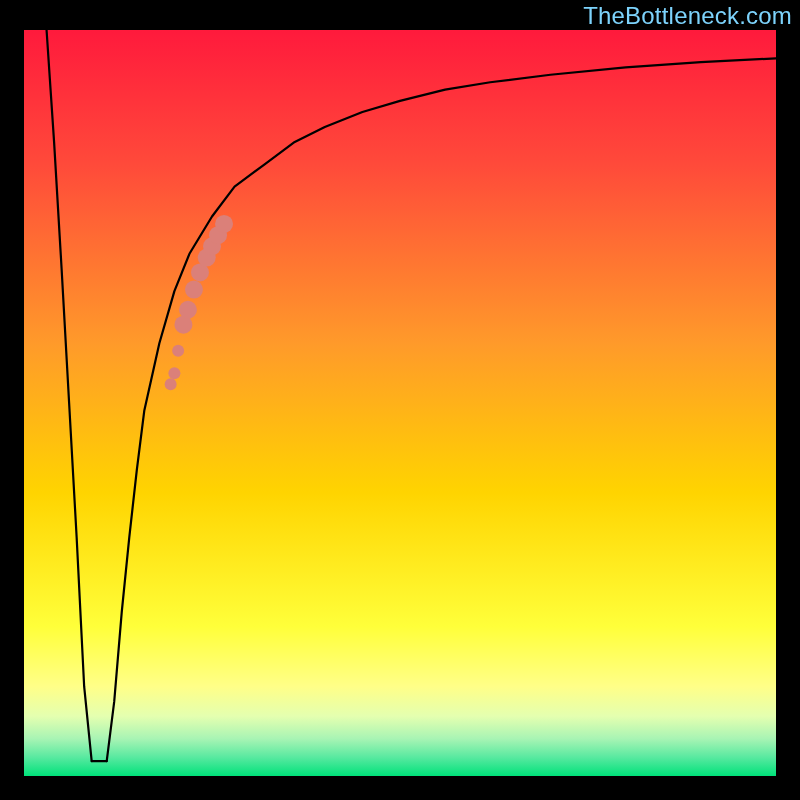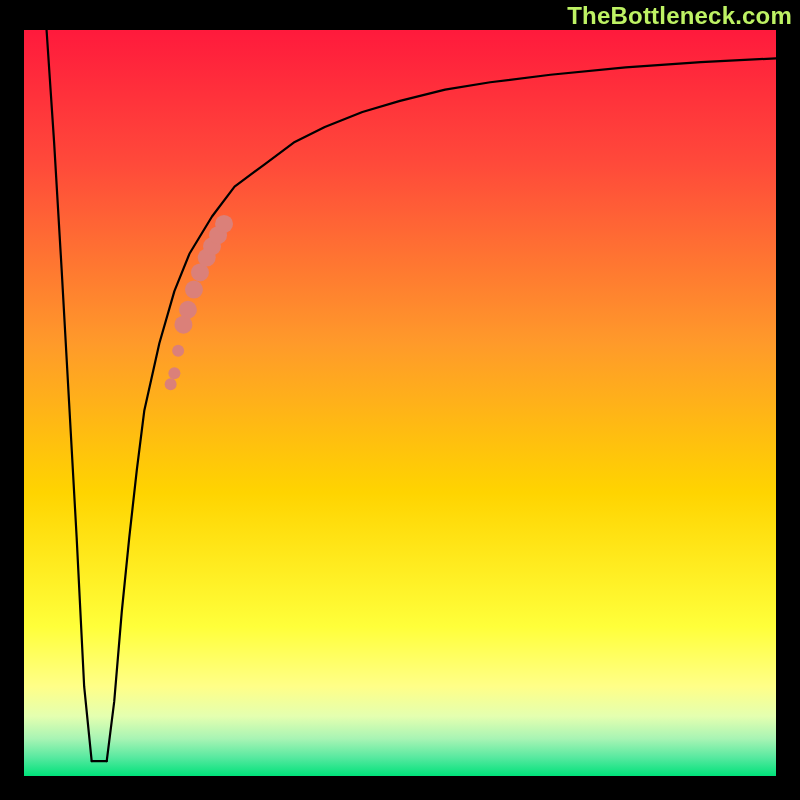--- a/index.html
+++ b/index.html
@@ -2,24 +2,24 @@
 <html><head>
 <meta charset="utf-8">
 <style>
   * { margin: 0; padding: 0; box-sizing: border-box; }
   body { width: 800px; height: 800px; position: relative; font-family: Arial, Helvetica, sans-serif; background: #000; }
   .canvas { position: absolute; top: 0; left: 0; width: 800px; height: 800px; }
   .attribution {
     position: absolute;
     top: 2px;
     right: 8px;
-    color: #bef264;
+    color: #7dd3fc;
     font-size: 24px;
     letter-spacing: 0.2px;
-    font-weight: 700;
+    font-weight: 400;
   }
 </style>
 </head>
 <body>
 
 <svg class="canvas" width="800" height="800" viewBox="0 0 800 800">
 
   <rect x="0" y="0" width="800" height="800" fill="#000"></rect>
 
   <defs>

